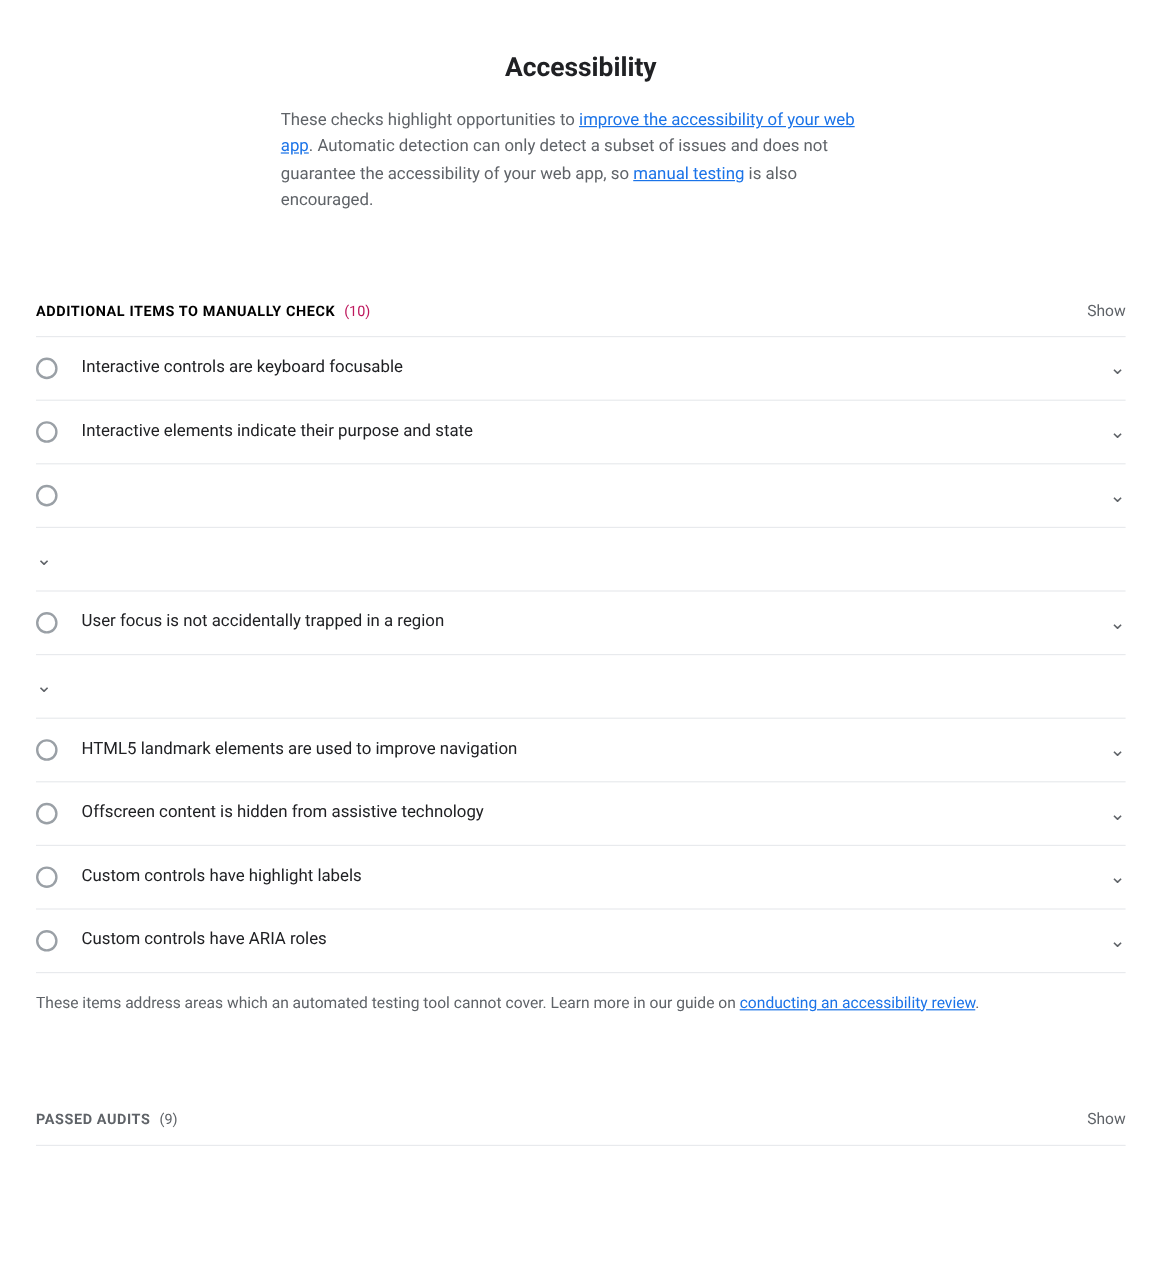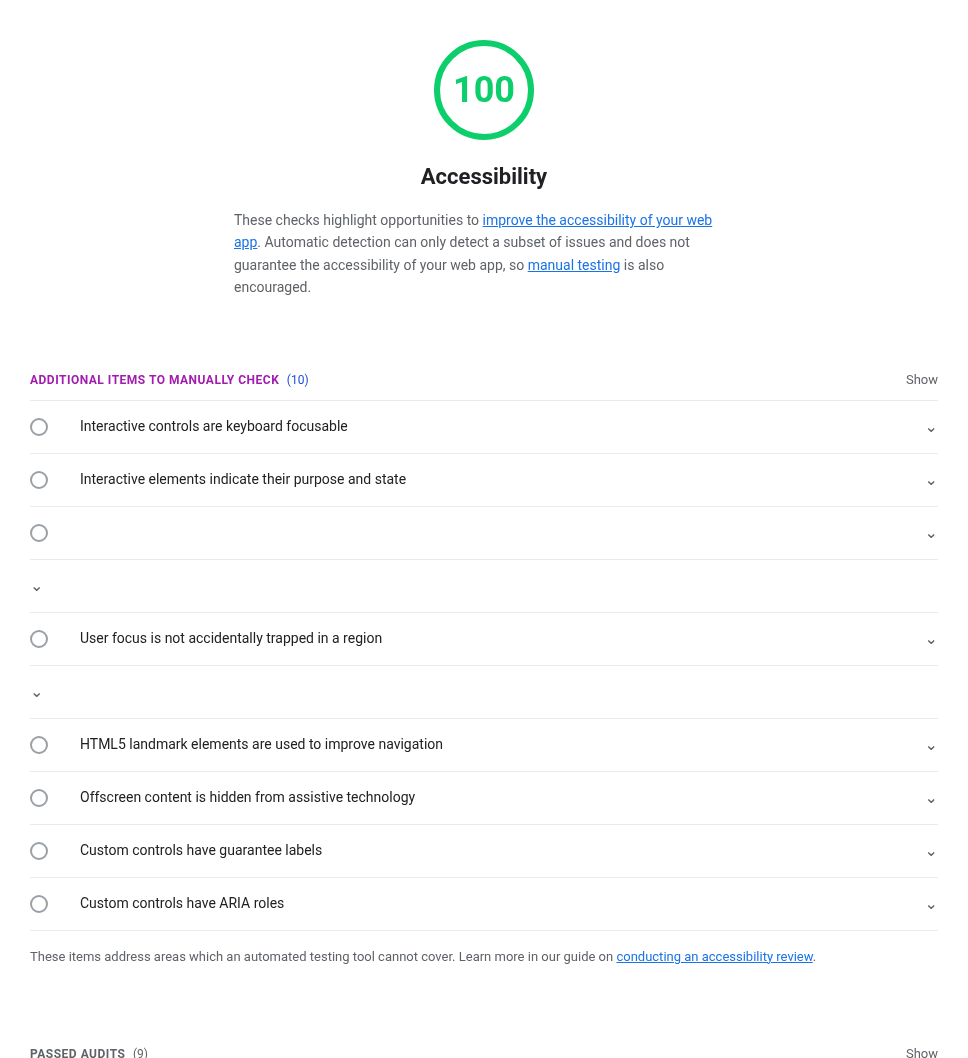--- a/index.html
+++ b/index.html
@@ -101,21 +101,21 @@
       cursor: pointer;
     }
 
     .audit-item:last-child {
       border-bottom: none;
     }
 
     .audit-item-left {
       display: flex;
       align-items: center;
-      gap: 32px;
+      gap: 20px;
     }
 
     .audit-circle {
       width: 18px;
       height: 18px;
       border-radius: 50%;
       border: 2px solid #9aa0a6;
       flex-shrink: 0;
       display: flex;
       align-items: center;
@@ -150,33 +150,30 @@
     .passed-section {
       margin-top: 40px;
     }
   </style>
 </head>
 <body>
 
 <div class="page-container">
 
   <div class="score-section">
-    <div class="score-circle">
-      <span class="score-number">100</span>
-    </div>
     <h1 class="score-title">Accessibility</h1>
     <p class="score-description">
       <span>These checks highlight opportunities to </span><a href="#">improve the accessibility of your web app</a><span>. Automatic detection can only detect a subset of issues and does not guarantee the accessibility of your web app, so </span><a href="#">manual testing</a><span> is also encouraged.</span>
     </p>
   </div>
 
   <div class="section-header">
     <span>
-      <span style="font-size:12px;font-weight:700;color:#a21caf;letter-spacing:0.5px;">ADDITIONAL ITEMS TO MANUALLY CHECK</span>
-      <span style="font-size:12px;color:#1d4ed8;margin-left:4px;">(10)</span>
+      <span style="font-size:12px;font-weight:700;color:#000000;letter-spacing:0.5px;">ADDITIONAL ITEMS TO MANUALLY CHECK</span>
+      <span style="font-size:12px;color:#be185d;margin-left:4px;">(10)</span>
     </span>
     <button class="section-toggle">Show</button>
   </div>
 
   <div class="audit-list">
 
     <div class="audit-item">
       <div class="audit-item-left">
         <div class="audit-circle"></div>
         <span class="audit-label">Interactive controls are keyboard focusable</span>
@@ -227,21 +224,21 @@
       <div class="audit-item-left">
         <div class="audit-circle"></div>
         <span class="audit-label">Offscreen content is hidden from assistive technology</span>
       </div>
       <span class="chevron-icon">⌄</span>
     </div>
 
     <div class="audit-item">
       <div class="audit-item-left">
         <div class="audit-circle"></div>
-        <span class="audit-label">Custom controls have guarantee labels</span>
+        <span class="audit-label">Custom controls have highlight labels</span>
       </div>
       <span class="chevron-icon">⌄</span>
     </div>
 
     <div class="audit-item">
       <div class="audit-item-left">
         <div class="audit-circle"></div>
         <span class="audit-label">Custom controls have ARIA roles</span>
       </div>
       <span class="chevron-icon">⌄</span>

